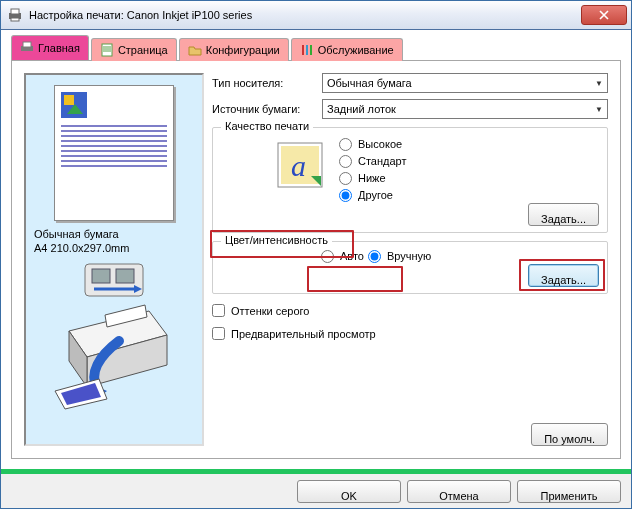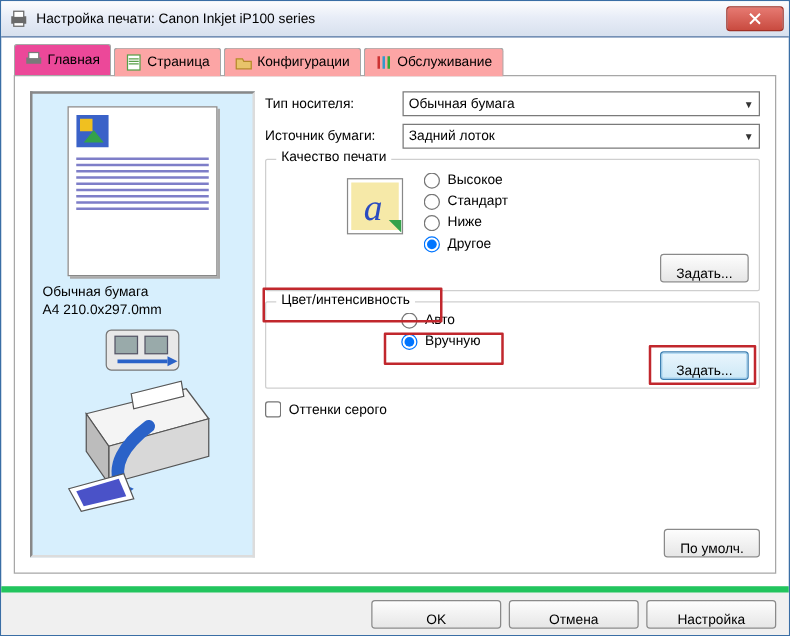--- a/index.html
+++ b/index.html
@@ -33,21 +33,21 @@
 .group{border:1px solid #cfcfcf;border-radius:2px;padding:8px 4px 6px 8px;margin-top:2px;position:relative}
 .group .glabel{position:absolute;top:-8px;left:8px;background:#fff;padding:0 4px}
 .quality .body{display:flex}
 .quality .qicon{width:46px;height:46px;margin:6px 16px 0 56px}
 .quality .radios{display:flex;flex-direction:column;gap:4px;margin-top:2px}
 .radio{display:flex;align-items:flex-start;gap:6px}
 .radio input{margin:0}
 .btn{height:21px;border:1px solid #8a8a8a;background:linear-gradient(#fdfdfd,#e6e6e6);border-radius:3px;padding:0 12px;display:inline-flex;align-items:flex-end;justify-content:center;cursor:default}
 .btn.focus{border:1px solid #3c7fb1;box-shadow:0 0 0 1px #a4d2ef inset;background:linear-gradient(#eaf6fd,#cde8f6)}
 .rightbtn{position:absolute;right:8px;bottom:6px}
-.color .body{display:flex;flex-direction:column;gap:4px;margin-left:100px}
+.color .body{display:flex;gap:4px;margin-left:100px}
 .chkrow{display:flex;align-items:center;gap:6px;margin-top:10px}
 .chkrow input{margin:0}
 .bottomrow{margin-top:auto;display:flex;justify-content:flex-end}
 .dlgbtns{height:34px;display:flex;align-items:center;justify-content:flex-end;gap:6px;padding:0 10px;border-top:5px solid #22c55e;background:#f0f0f0}
 .dlgbtns .btn{min-width:78px;justify-content:center}
 .hl{position:absolute;border:2px solid #c1272d;pointer-events:none;border-radius:1px}
 .color{position:relative}
 </style>
 </head>
 <body>
@@ -209,34 +209,38 @@
 
           <div class="hl" style="left:-3px;top:-12px;width:140px;height:24px"></div>
           <div class="hl" style="left:94px;top:24px;width:92px;height:22px"></div>
           <div class="hl" style="right:2px;bottom:2px;width:82px;height:28px"></div>
         </div>
 
         <label class="chkrow">
             <input type="checkbox" style="">
             <span>Оттенки серого</span>
           </label>
+        <label class="chkrow">
+            <input type="checkbox" style="">
+            <span>Предварительный просмотр</span>
+          </label>
 
         <div class="bottomrow">
           <div class="btn">
               <span>По умолч.</span>
             </div>
         </div>
       </div>
     </div>
   </div>
 
   <div class="dlgbtns">
     <div class="btn">
         <span>OK</span>
       </div>
     <div class="btn">
         <span>Отмена</span>
       </div>
     <div class="btn">
-        <span>Настройка</span>
+        <span>Применить</span>
       </div>
   </div>
 </div>
 
 </body></html>

